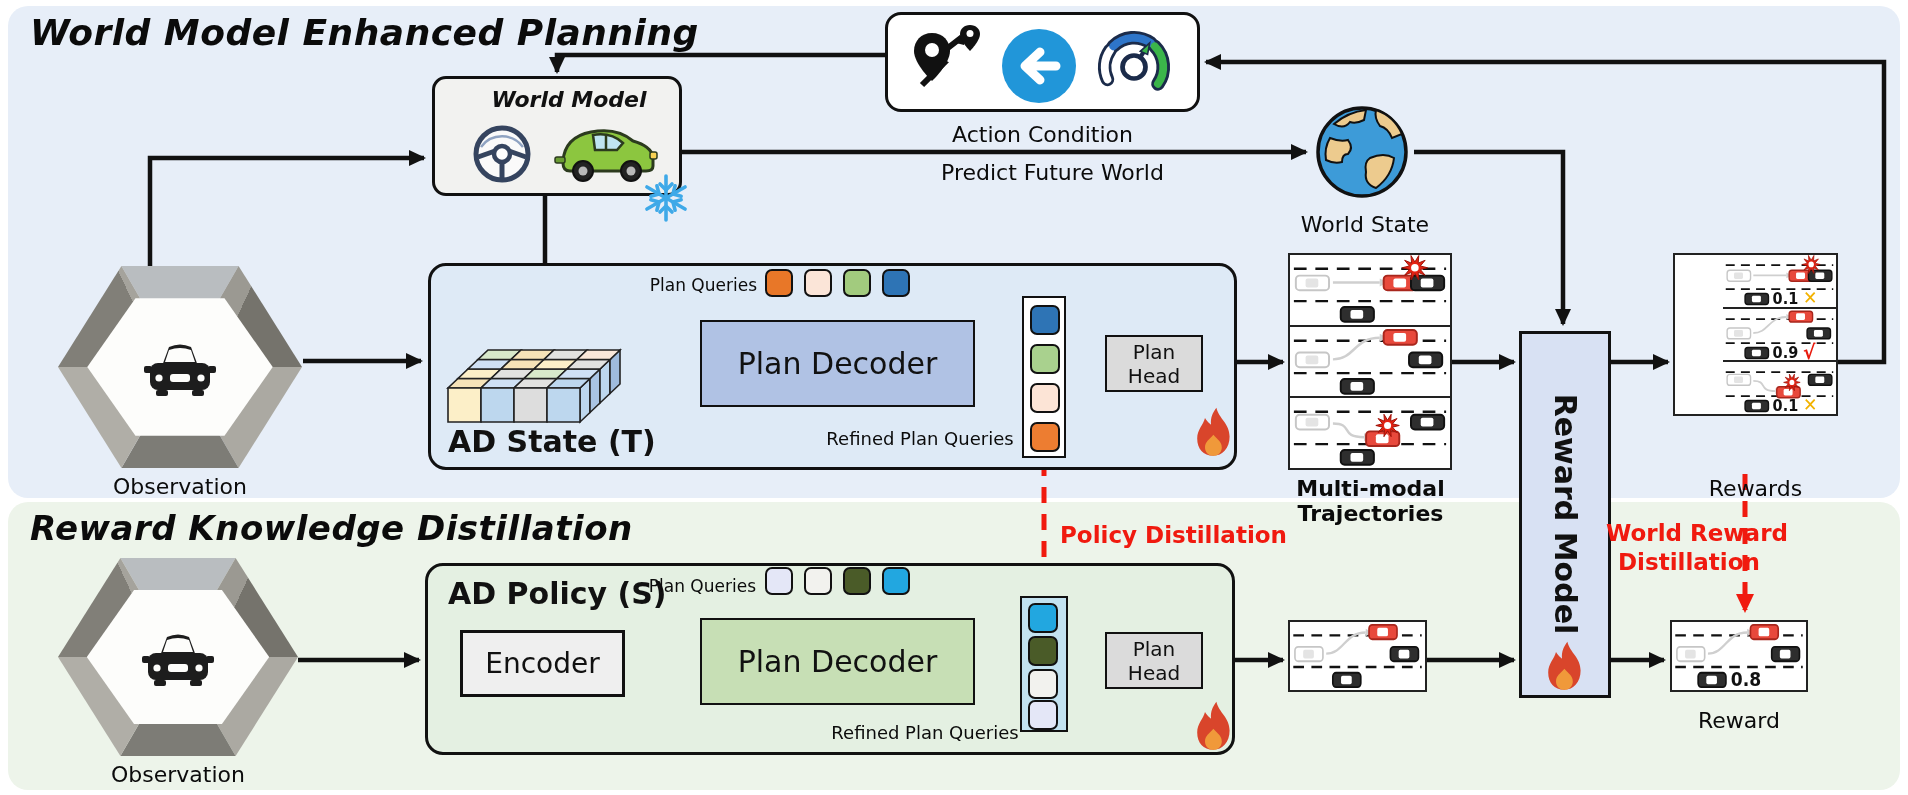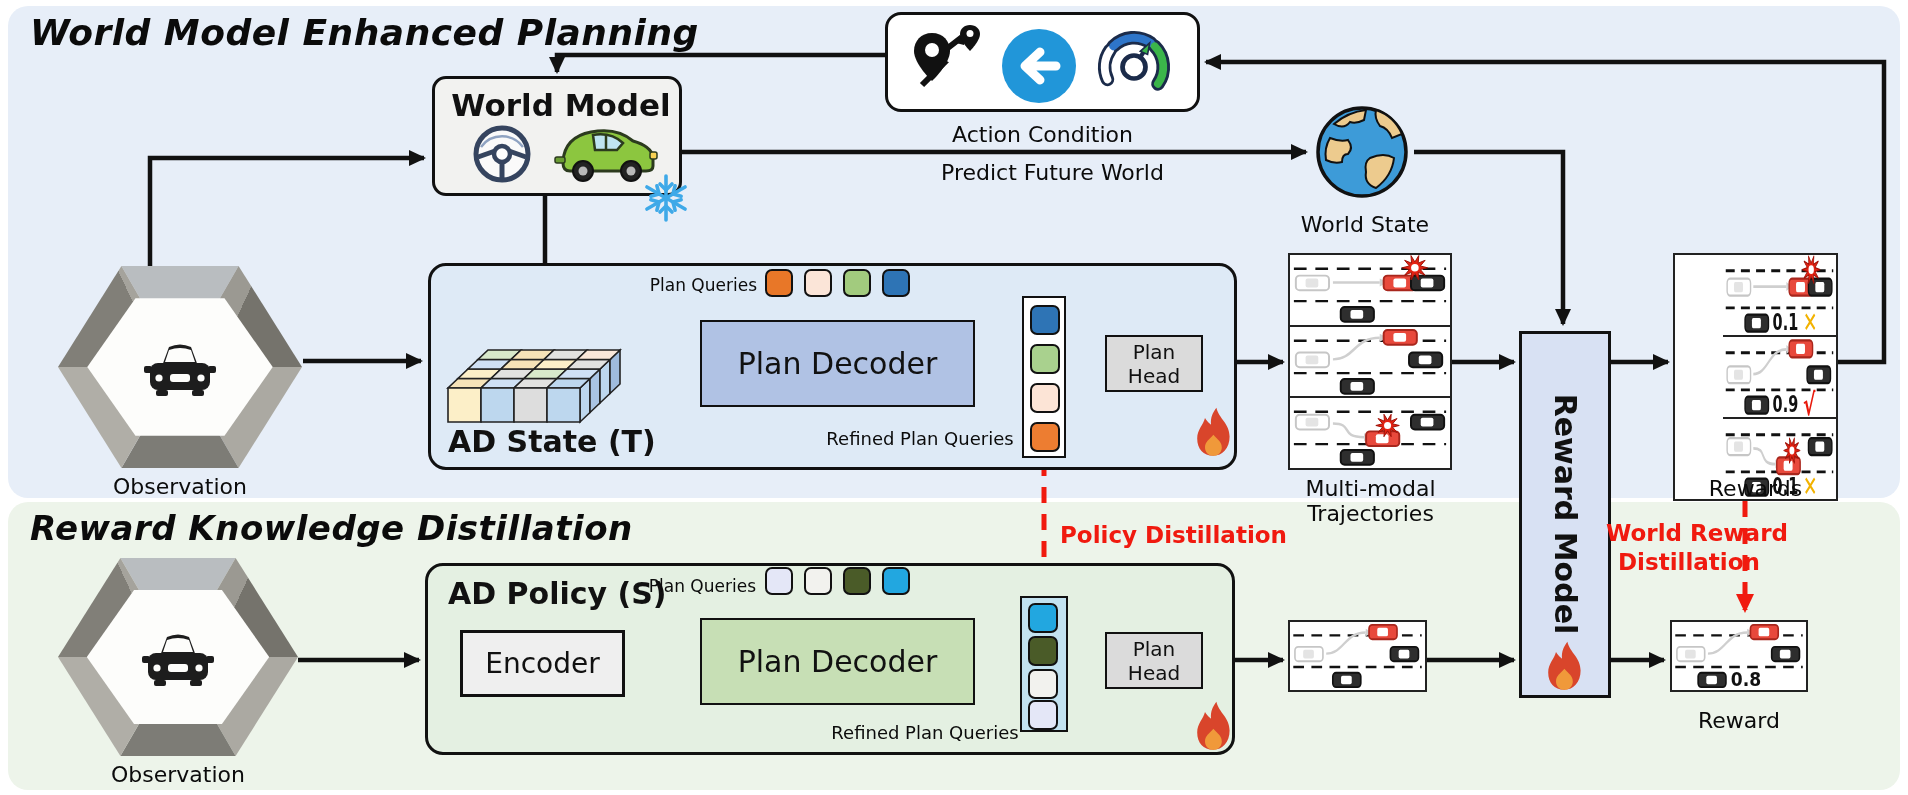--- a/index.html
+++ b/index.html
@@ -127,21 +127,21 @@
           <path d="M29 14 Q40 10 51 14 L55 26 L25 26 Z" fill="#fdfdfb"></path>
           <rect x="30" y="38" width="20" height="8" rx="3" fill="#fdfdfb"></rect>
           <circle cx="19" cy="42" r="3.6" fill="#fdfdfb"></circle>
           <circle cx="61" cy="42" r="3.6" fill="#fdfdfb"></circle>
         </svg>
       </div>
     </div>
   <div class="lbl" style="left:78px;top:762px;width:200px;">Observation</div>
 
   <div class="node" style="left:432px;top:76px;width:250px;height:120px;background:#F2F2F0;">
-    <div class="boxtitle" style="position:absolute;left:4px;top:8px;width:100%;text-align:center;font-size:31px;">World Model</div>
+    <div class="boxtitle" style="position:absolute;left:12px;top:8px;width:100%;text-align:center;font-size:22px;font-style:italic;">World Model</div>
     <svg class="abs" style="left:36px;top:44px;" width="62" height="62" viewBox="0 0 62 62">
       <circle cx="31" cy="31" r="26" fill="#fafafa" stroke="#35445f" stroke-width="5"></circle>
       <path d="M10 24 A26 26 0 0 1 52 24" fill="none" stroke="#8fa3c2" stroke-width="2.5"></path>
       <circle cx="31" cy="31" r="8" fill="#fff" stroke="#35445f" stroke-width="4.5"></circle>
       <g stroke="#35445f" stroke-width="5">
           <line x1="31" y1="39" x2="31" y2="56"></line>
           <line x1="24" y1="28" x2="7" y2="34"></line>
           <line x1="38" y1="28" x2="55" y2="34"></line>
         </g>
     </svg>
@@ -325,32 +325,32 @@
             <rect x="78" y="34" width="34" height="15" rx="4" fill="#E8493C" stroke="#a8261c" stroke-width="2"></rect>
             <rect x="88" y="37" width="13" height="9" rx="2" fill="#ffffff"></rect>
             <polygon points="112.0,28.0 105.1,29.7 109.7,35.1 103.2,32.4 103.7,39.4 100.0,33.4 96.3,39.4 96.8,32.4 90.3,35.1 94.9,29.7 88.0,28.0 94.9,26.3 90.3,20.9 96.8,23.6 96.3,16.6 100.0,22.6 103.7,16.6 103.2,23.6 109.7,20.9 105.1,26.3 " fill="#E42313" stroke="#9f1208" stroke-width="1"></polygon>
             <circle cx="100" cy="28" r="3.5999999999999996" fill="#fff"></circle>
             <rect x="52" y="53" width="34" height="15" rx="4" fill="#2e2e2e" stroke="#111111" stroke-width="2"></rect>
             <rect x="62" y="56" width="13" height="9" rx="2" fill="#ffffff"></rect>
           </g>
         </svg>
       </div>
     </div>
-  <div class="lbl" style="left:1258px;top:476px;width:225px;">Multi-modal Trajectories</div>
+  <div class="lbl" style="left:1258px;top:476px;width:225px;font-weight:bold;">Multi-modal Trajectories</div>
 
   <div class="rectnode" style="left:1519px;top:331px;width:92px;height:367px;background:#D8E1F3;border-width:3px;"></div>
   <div class="rotlbl" style="left:1385px;top:494px;width:360px;height:40px;line-height:40px;">Reward Model</div>
   <div class="fire" style="left:1541px;top:640px;width:48px;height:54px;">
       <svg width="100%" height="100%" viewBox="0 0 40 44">
         <path d="M22 1 C24 10 33 14 33 25 C33 35 27 41 19.5 41 C11 41 6 35 6 26.5 C6 19 11 15.5 12.5 9.5 C15 13.5 17.5 15 17.5 15 C17 9 19 5 22 1 Z" fill="#D9452B"></path>
         <path d="M19.5 41 C15 41 12.5 37.5 12.5 34 C12.5 29.5 16 27.5 19.5 23.5 C23 27.5 26.5 29.5 26.5 34 C26.5 37.5 24 41 19.5 41 Z" fill="#F2A23C" opacity="0.9"></path>
       </svg>
     </div>
 
-  <div class="panel" id="panel-rewards" style="left:1673px;top:253px;width:165px;height:248px;padding-left:48px;">
+  <div class="panel" id="panel-rewards" style="left:1673px;top:253px;width:165px;height:163px;padding-left:48px;">
       <div class="scene">
         <svg viewBox="0 0 164 71" width="100%" height="100%" preserveAspectRatio="none">
           <g>
             <line x1="4" y1="14" x2="160" y2="14" stroke="#111" stroke-width="2.5" stroke-dasharray="13 9"></line>
             <line x1="4" y1="47" x2="160" y2="47" stroke="#111" stroke-width="2.5" stroke-dasharray="13 9"></line>
             <rect x="6" y="21" width="34" height="15" rx="4" fill="#ffffff" stroke="#c6c6c6" stroke-width="2"></rect>
             <rect x="16" y="24" width="13" height="9" rx="2" fill="#e4e4e4"></rect>
             <path d="M44 28 L92 28" stroke="#cfcfcf" stroke-width="2.5" fill="none"></path>
             <polygon points="92,24 100,28 92,32" fill="#cfcfcf"></polygon>
             <rect x="96" y="21" width="34" height="15" rx="4" fill="#E8493C" stroke="#a8261c" stroke-width="2"></rect>

